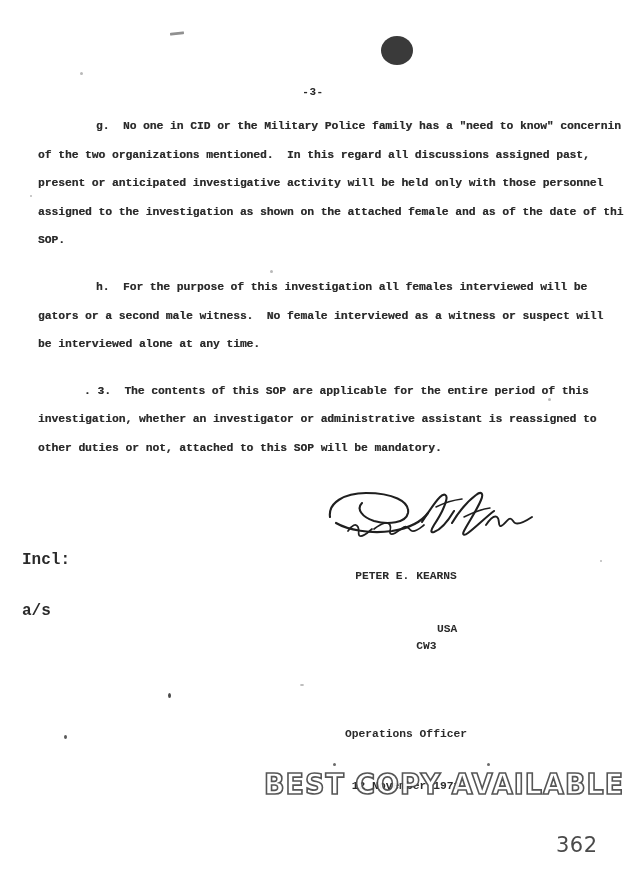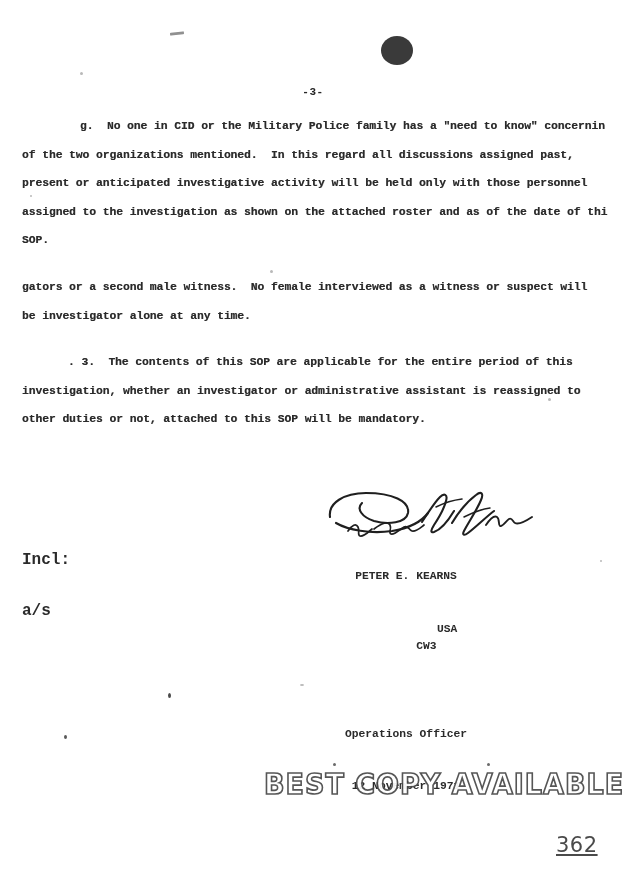--- a/index.html
+++ b/index.html
@@ -60,21 +60,21 @@
   }
 
   
   .body-text {
     position: absolute;
     left: 22px;
     top: 112px;
     width: 604px;
   }
   .para {
-    margin: 0 0 18px 0;
+    margin: 0 0 18px 16px;
   }
   .line {
     font-size: 11.3px;
     line-height: 28.6px;
     letter-spacing: -0.05px;
     white-space: pre;
     font-weight: bold;
     color: #2a2a2a;
     text-shadow: 0.35px 0 0 rgba(60,60,60,0.45), 0 0.35px 0 rgba(90,90,90,0.3);
   }
@@ -138,21 +138,20 @@
 
   
   .folio {
     position: absolute;
     left: 556px;
     top: 833px;
     font-family: "DejaVu Sans", sans-serif;
     font-size: 21px;
     color: #4a4a4a;
     letter-spacing: 0.5px;
-    text-decoration: underline;
   }
 </style>
 </head>
 <body>
 
 <div class="page">
 
   <div class="ink-blot"></div>
   <div class="faint-mark"></div>
 
@@ -168,27 +167,28 @@
   <div class="speck" style="left:600px; top:560px; width:2px; height:2px;"></div>
 
   <div class="page-marker">-3-</div>
 
   <div class="body-text">
 
     <div class="para">
       <div class="line indent">g.  No one in CID or the Military Police family has a "need to know" concernin</div>
       <div class="line">of the two organizations mentioned.  In this regard all discussions assigned past,</div>
       <div class="line">present or anticipated investigative activity will be held only with those personnel</div>
-      <div class="line">assigned to the investigation as shown on the attached roster and as of the date of thi</div>
+      <div class="line">assigned to the investigation as shown on the attached female and as of the date of thi</div>
       <div class="line">SOP.</div>
     </div>
 
     <div class="para">
+      <div class="line indent">h.  For the purpose of this investigation all females interviewed will be</div>
       <div class="line">gators or a second male witness.  No female interviewed as a witness or suspect will</div>
-      <div class="line">be investigator alone at any time.</div>
+      <div class="line">be interviewed alone at any time.</div>
     </div>
 
     <div class="para">
       <div class="line indent-sm">. 3.  The contents of this SOP are applicable for the entire period of this</div>
       <div class="line">investigation, whether an investigator or administrative assistant is reassigned to</div>
       <div class="line">other duties or not, attached to this SOP will be mandatory.</div>
     </div>
 
   </div>
 

